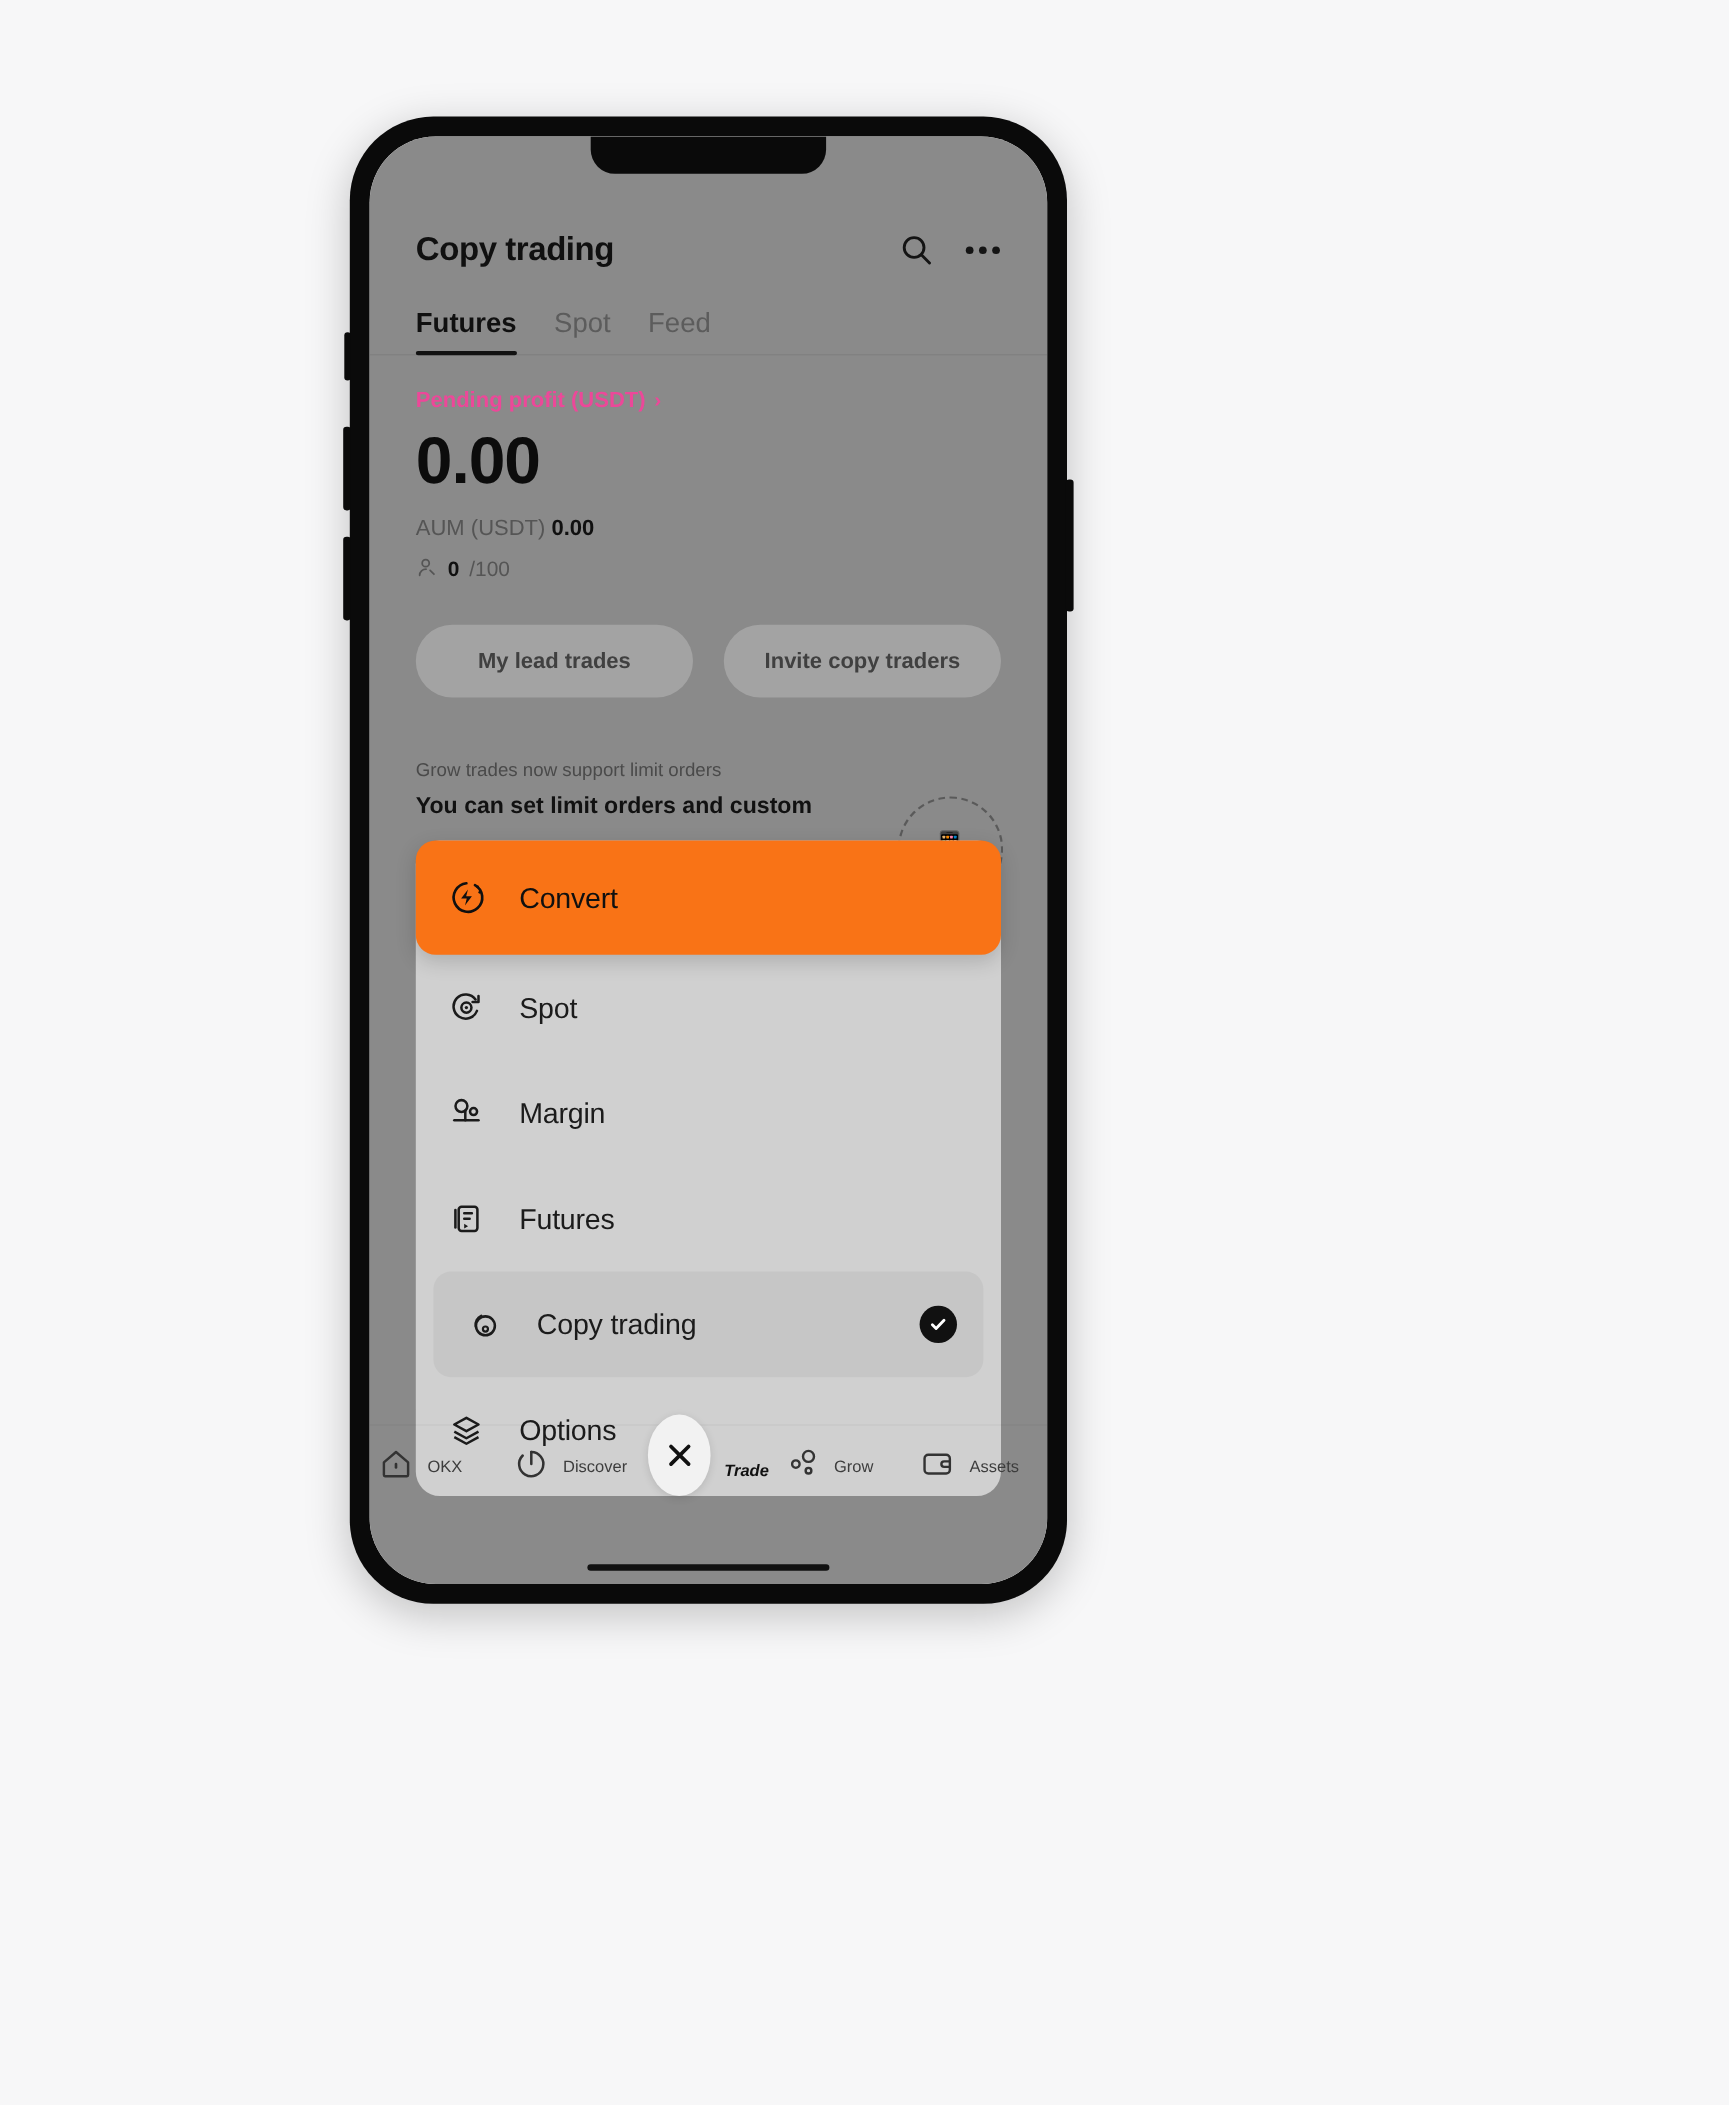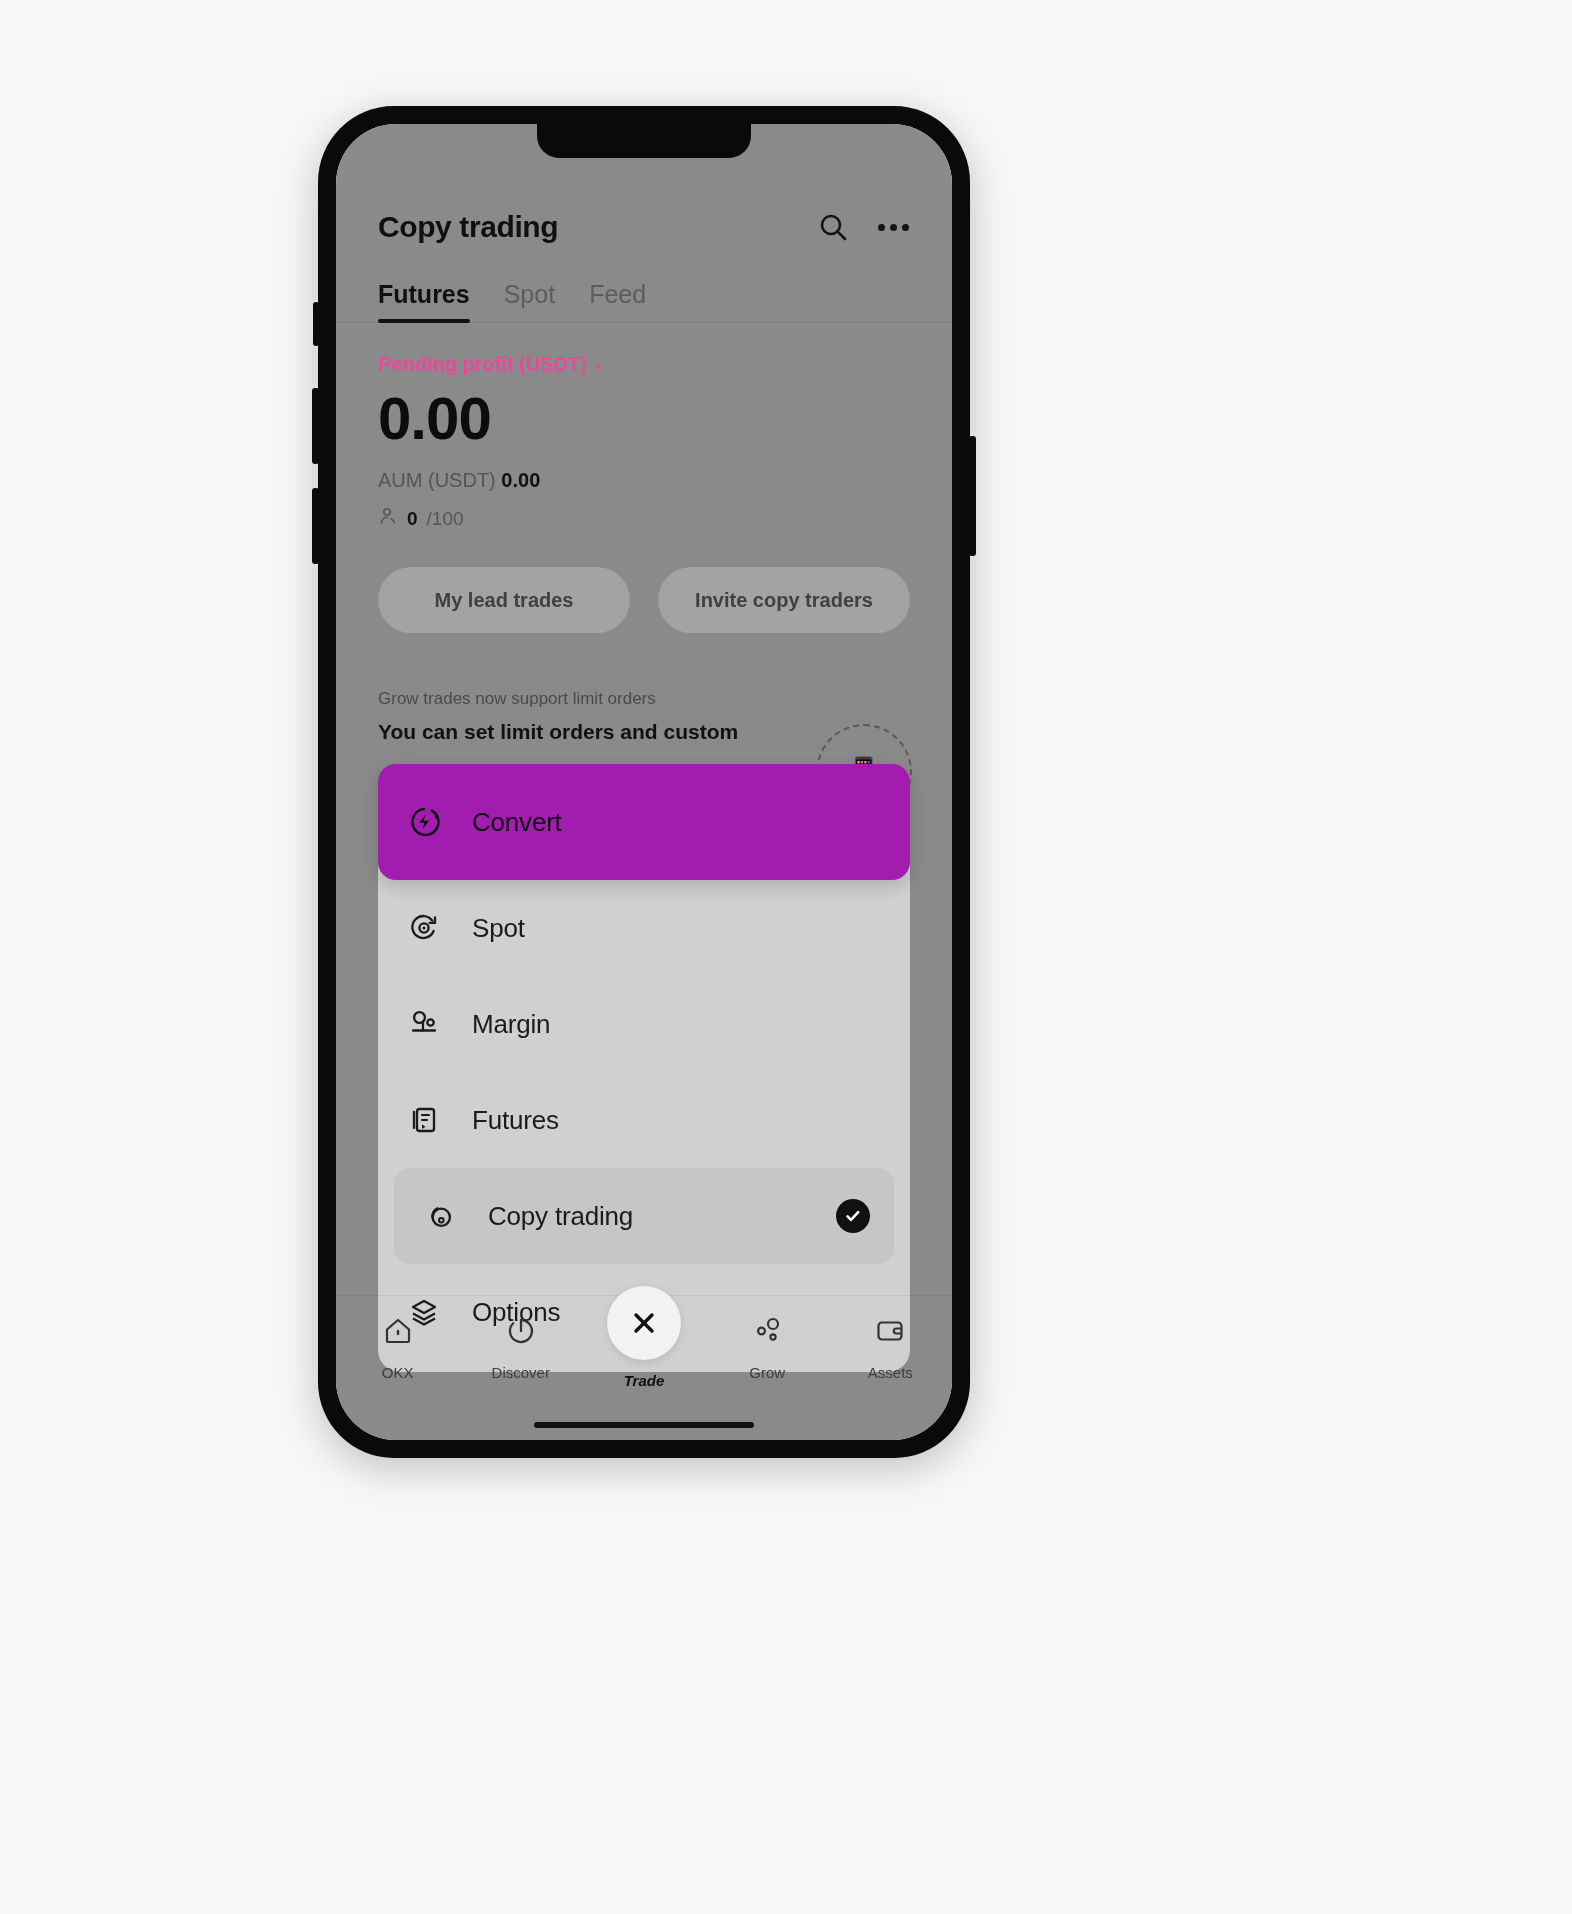--- a/index.html
+++ b/index.html
@@ -143,21 +143,21 @@
   
   .bottom-nav {
     position: absolute; left: 0; right: 0; bottom: 0;
     height: 126px;
     display: flex; align-items: flex-start; justify-content: space-around;
     padding-top: 18px;
     border-top: 1px solid rgba(0,0,0,0.06);
     z-index: 35;
   }
   .nav-item {
-    width: 110px; display: flex; flex-direction: column;
+    width: 110px; display: flex; flex-direction: row;
     align-items: center; gap: 12px;
   }
   .nav-label { font-size: 15px; color: #3d3d3d; }
   .nav-item.active .nav-label { color: #111; font-weight: 700; font-style: italic; }
   .nav-trade-btn {
     width: 74px; height: 74px; border-radius: 50%;
     background: #f2f2f2;
     display: flex; align-items: center; justify-content: center;
     margin-top: -28px;
     box-shadow: 0 2px 8px rgba(0,0,0,0.12);
@@ -184,23 +184,23 @@
     height: 96px;
     padding: 0 26px;
     gap: 28px;
     position: relative;
   }
   .sheet-row .label {
     font-size: 26px; color: #1b1b1b; font-weight: 400;
     letter-spacing: -0.2px;
   }
   .sheet-row.featured {
-    background: #a21caf;
+    background: #f97316;
     border-radius: 18px;
-    height: 116px;
+    height: 104px;
     margin: 0;
     box-shadow: 0 6px 18px rgba(0,0,0,0.16);
     z-index: 5;
   }
   .sheet-row.featured .label { font-weight: 400; color: #101010; }
   .sheet-row.selected {
     background: #c6c6c6;
     border-radius: 16px;
     margin: 0 16px;
   }

